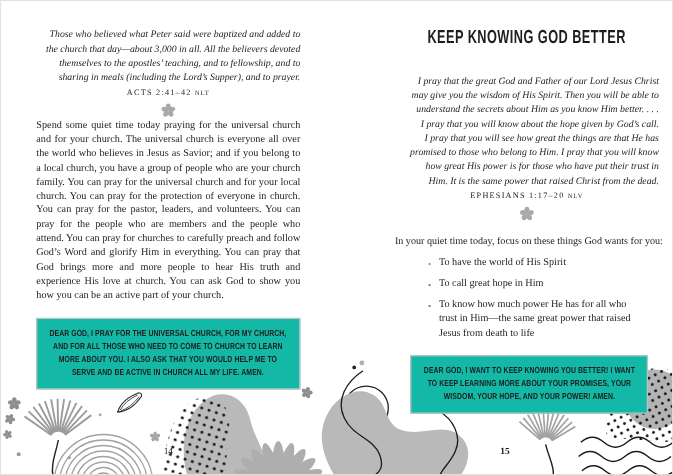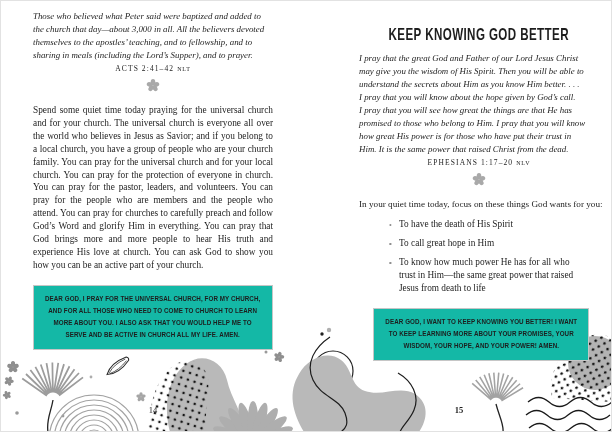--- a/index.html
+++ b/index.html
@@ -9,27 +9,27 @@
     font-family:"Liberation Serif",serif;
   }
   .frame{position:absolute;inset:0;border:1px solid #e2e2e2;z-index:4;pointer-events:none;}
   #decor{position:absolute;left:0;top:0;z-index:0;}
   .col{position:absolute;top:0;width:240px;z-index:1;}
   #left-col{left:33px;}
   #right-col{left:359px;}
   .title{margin-top:26px;text-align:center;white-space:nowrap;
     font:700 14.5px "Liberation Sans",sans-serif;letter-spacing:.5px;}
   .title>span{display:inline-block;transform:scale(.8,1.18);transform-origin:center;}
-  .scripture{margin-top:10px;text-align:left;white-space:pre-line;
+  .scripture{margin-top:25px;text-align:right;white-space:pre-line;
     font:italic 8.9px/13px "Liberation Serif",serif;}
   .ref{margin-top:2px;text-align:center;font-family:"Liberation Serif",serif;
     font-size:7.5px;letter-spacing:1.1px;text-transform:uppercase;}
   .ref .ver{font-size:6px;letter-spacing:.8px;}
   .ornament{text-align:center;margin-top:5px;height:15px;}
-  .body-text{margin-top:11px;text-align:justify;font:9.3px/12.9px "Liberation Serif",serif;}
+  .body-text{text-align:justify;font:9.3px/12.9px "Liberation Serif",serif;}
   .intro{margin-top:11px;font:9.2px/12px "Liberation Serif",serif;white-space:nowrap;}
   .bullets{margin:8px 0 0 0;padding:0 0 0 30px;list-style:none;}
   .bullets li{position:relative;margin-bottom:6px;padding-left:10px;width:180px;
     font:9.3px/13px "Liberation Serif",serif;}
   .bullets .bullet{position:absolute;left:0;top:1px;color:#8f8f8f;font-size:8px;}
   .prayer-box{margin-top:13px;border:1px solid #c6c6c6;background:#14b8a6;
     padding:7px 6px;position:relative;z-index:2;overflow:hidden;}
   #right-col .prayer-box{margin-left:14px;margin-right:10px;}
   .prayer-inner{width:128%;margin-left:-14%;transform:scaleX(.78);transform-origin:center top;
     text-align:center;white-space:pre-line;
@@ -193,21 +193,21 @@
   </div>
   <div class="ornament">
     <svg width="16" height="15" viewBox="-8 -8 16 16">
         <use href="#fl" transform="scale(0.72)" fill="#a9a9a9"></use>
       </svg>
   </div>
   <div class="intro">In your quiet time today, focus on these things God wants for you:</div>
   <ul class="bullets">
     <li>
       <span class="bullet">•</span>
-      <span>To have the death of His Spirit</span>
+      <span>To have the world of His Spirit</span>
     </li>
     <li>
       <span class="bullet">•</span>
     </li>
     <li>
       <span class="bullet">•</span>
       <span>To call great hope in Him</span>
     </li>
     <li>
       <span class="bullet">•</span>

